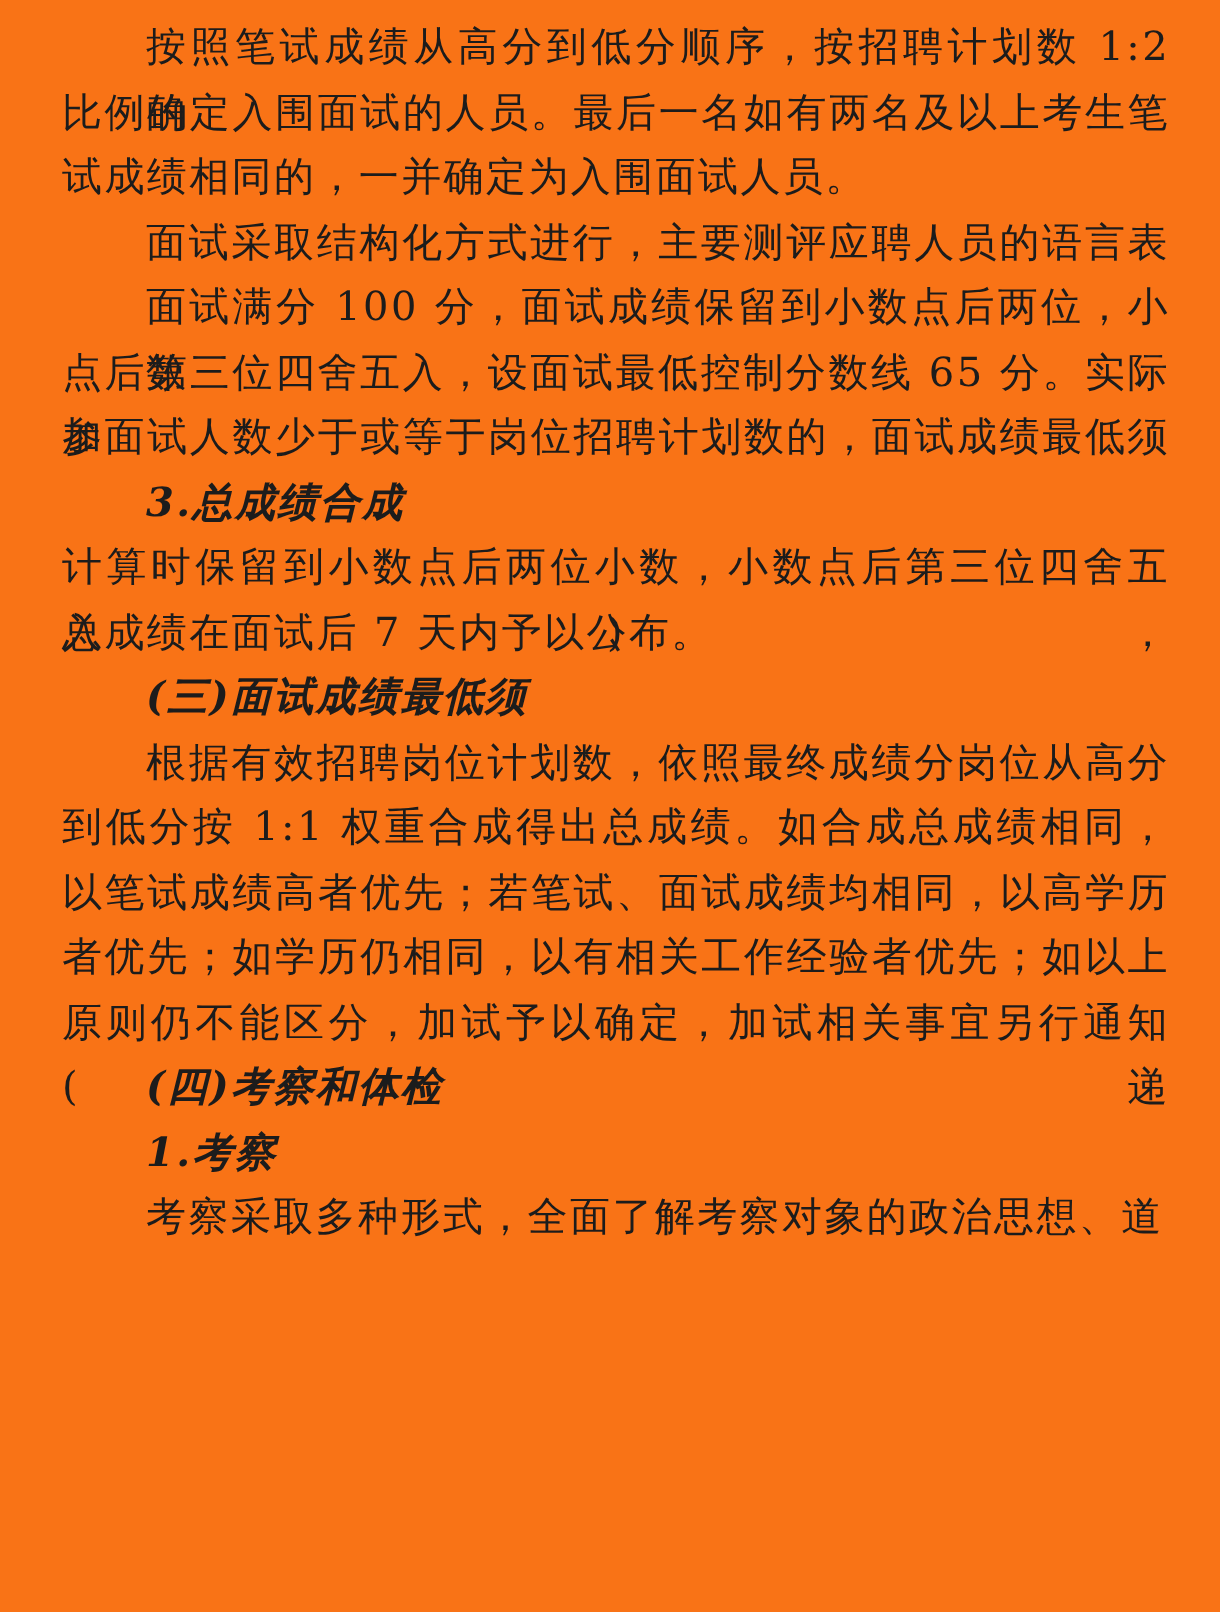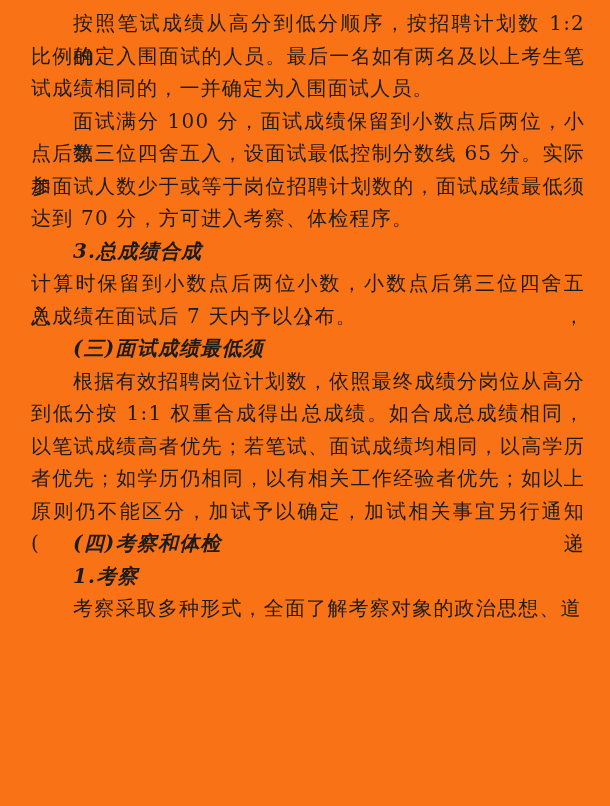--- a/index.html
+++ b/index.html
@@ -48,24 +48,24 @@
   }
 </style>
 </head>
 <body>
 
 <div class="page">
   <div class="content">
       <div class="line indent justify">按照笔试成绩从高分到低分顺序，按招聘计划数 1:2 的</div>
       <div class="line justify">比例确定入围面试的人员。最后一名如有两名及以上考生笔</div>
       <div class="line">试成绩相同的，一并确定为入围面试人员。</div>
+      <div class="line indent justify">面试采取结构化方式进行，主要测评应聘人员的语言表</div>
       <div class="line indent justify">面试满分 100 分，面试成绩保留到小数点后两位，小数</div>
       <div class="line justify">点后第三位四舍五入，设面试最低控制分数线 65 分。实际参</div>
       <div class="line justify">加面试人数少于或等于岗位招聘计划数的，面试成绩最低须</div>
-      <div class="line">达到 70 分，方可进入考察、体检程序。</div>
       <div class="line heading indent">3.总成绩合成</div>
       <div class="line justify">计算时保留到小数点后两位小数，小数点后第三位四舍五入)，</div>
       <div class="line">总成绩在面试后 7 天内予以公布。</div>
       <div class="line heading indent">(三)面试成绩最低须</div>
       <div class="line indent justify">根据有效招聘岗位计划数，依照最终成绩分岗位从高分</div>
       <div class="line justify">到低分按 1:1 权重合成得出总成绩。如合成总成绩相同，</div>
       <div class="line justify">以笔试成绩高者优先；若笔试、面试成绩均相同，以高学历</div>
       <div class="line justify">者优先；如学历仍相同，以有相关工作经验者优先；如以上</div>
       <div class="line justify">原则仍不能区分，加试予以确定，加试相关事宜另行通知(递</div>
       <div class="line heading indent">(四)考察和体检</div>

